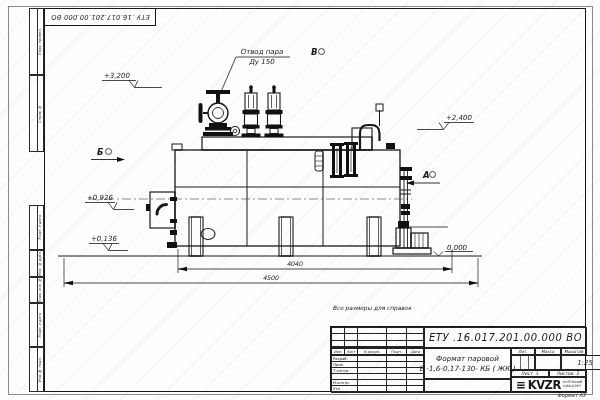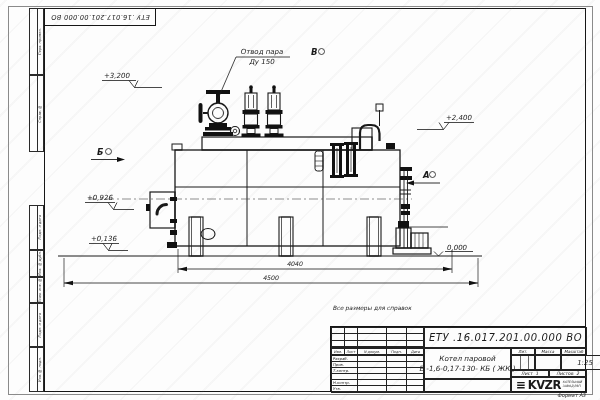--- a/index.html
+++ b/index.html
@@ -330,21 +330,21 @@
         <i></i>
         <i></i>
         <i></i>
       <i>Утв.</i>
         <i></i>
         <i></i>
         <i></i>
     </div>
     <div class="tc desig" style="left:93px;top:0;width:163px;height:21px;">ЕТУ .16.017.201.00.000  ВО</div>
     <div class="tc dname" style="left:93px;top:21px;width:87px;height:31px;">
-      <b>Котел паровой</b>
+      <b>Формат паровой</b>
       <b>Е -1,6-0,17-130- КБ ( ЖК )</b>
     </div>
     <div class="tc" style="left:93px;top:52px;width:87px;height:14px;"></div>
     <div class="tc sm" style="left:180px;top:21px;width:24px;height:7px;">Лит.</div>
     <div class="tc sm" style="left:204px;top:21px;width:26px;height:7px;">Масса</div>
     <div class="tc sm" style="left:230px;top:21px;width:26px;height:7px;">Масштаб</div>
     <div class="tc lit" style="left:180px;top:28px;width:24px;height:15px;"></div>
     <div class="tc" style="left:204px;top:28px;width:26px;height:15px;"></div>
     <div class="tc scalev" style="left:230px;top:28px;width:48px;height:15px;">1:25</div>
     <div class="tc shrow" style="left:180px;top:43px;width:38px;height:7px;">

